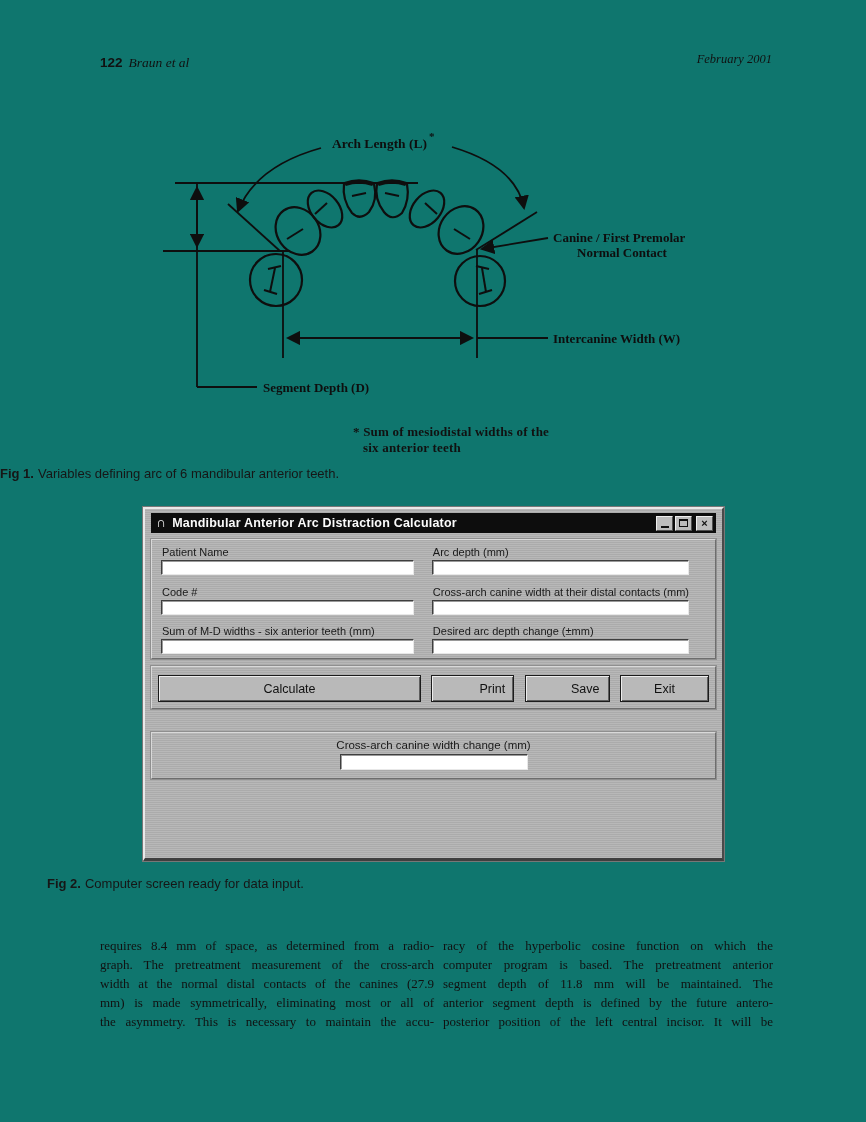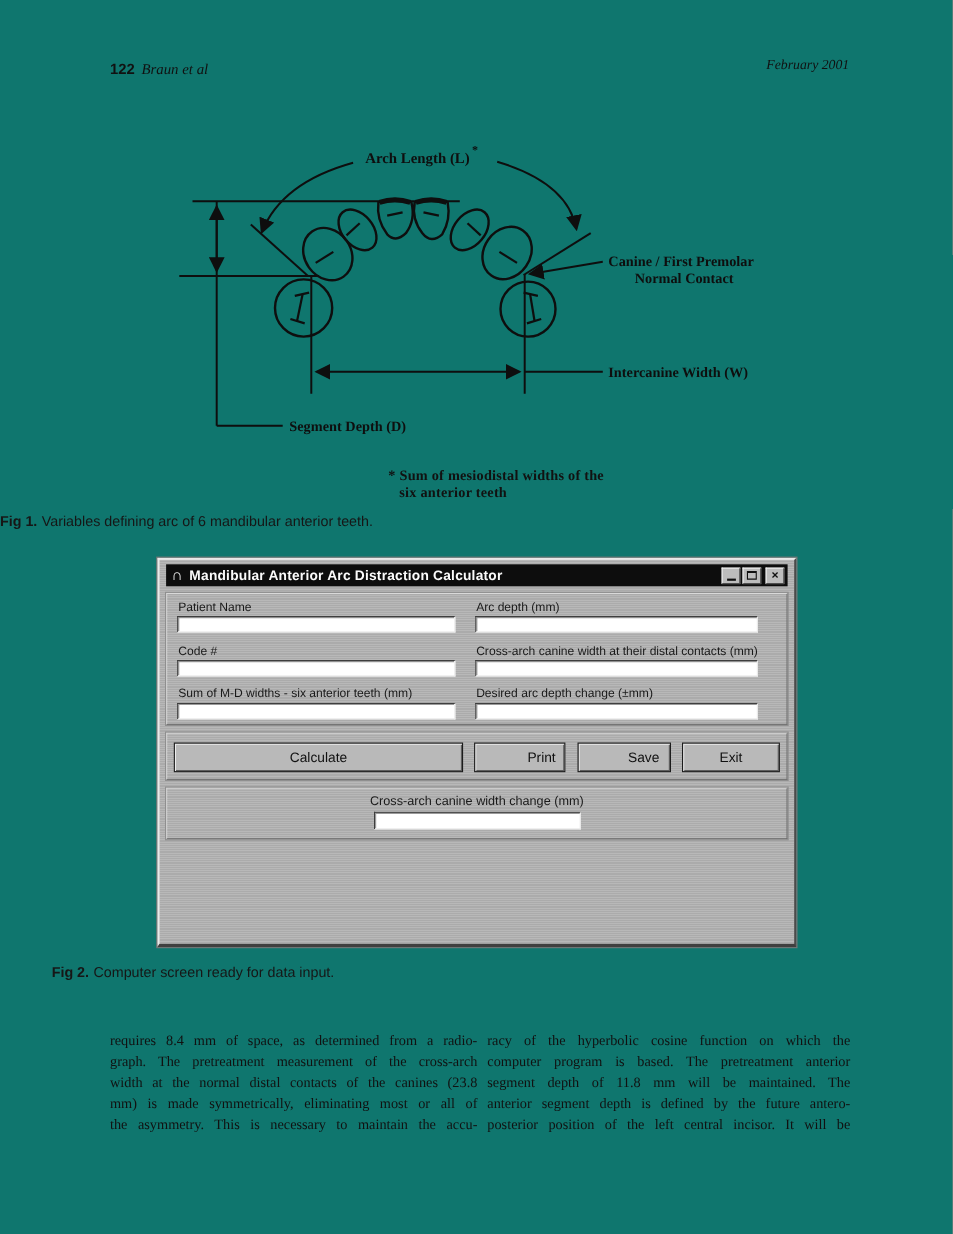--- a/index.html
+++ b/index.html
@@ -52,21 +52,21 @@
   .fld label{display:block;font-size:11px;color:#191919;margin:0 0 2px 1px;white-space:nowrap;}
   .fld input{display:block;width:100%;height:15px;box-sizing:border-box;background:#fff;
              border:1px solid;border-color:#3e3e3e #e8e8e8 #e8e8e8 #3e3e3e;
              box-shadow:inset 1px 1px 0 #9a9a9a;}
   .btnrow{margin-top:7px;height:43px;padding:8px 6px;display:flex;justify-content:space-between;box-sizing:border-box;}
   .b95{height:27px;box-sizing:border-box;background:#b9b9b9;border:1px solid #1c1c1c;
        box-shadow:inset 1px 1px 0 #ededed, inset -1px -1px 0 #5e5e5e;
        font-family:"Liberation Sans",sans-serif;font-size:12.5px;color:#111;
        display:flex;align-items:center;justify-content:center;}
   .b-calc{width:263px;}.b-print{width:83px;padding-left:39px;}.b-save{width:85px;padding-left:36px;}.b-exit{width:89px;}
-  .resrow{margin-top:7px;height:47px;text-align:center;padding-top:6px;box-sizing:border-box;}
+  .resrow{margin-top:23px;height:47px;text-align:center;padding-top:6px;box-sizing:border-box;}
   .resrow label{font-size:11.5px;color:#191919;display:block;}
   .resrow input{width:188px;height:16px;margin-top:3px;background:#fff;box-sizing:border-box;
                 border:1px solid;border-color:#3e3e3e #e8e8e8 #e8e8e8 #3e3e3e;
                 box-shadow:inset 1px 1px 0 #9a9a9a;}
 
   
   .col{position:absolute;top:936px;font-size:13px;line-height:19px;}
   .col .ln{text-align:justify;text-align-last:justify;white-space:nowrap;}
   .col-l{left:100px;width:334px;}
   .col-r{left:443px;width:330px;}
@@ -210,21 +210,21 @@
     </div>
   </div>
 
   <div class="caption cap2">
     <b>Fig 2.</b><span>Computer screen ready for data input.</span>
   </div>
 
   <div class="col col-l">
     <div class="ln">requires 8.4 mm of space, as determined from a radio-</div>
     <div class="ln">graph. The pretreatment measurement of the cross-arch</div>
-    <div class="ln">width at the normal distal contacts of the canines (23.8</div>
+    <div class="ln">width at the normal distal contacts of the canines (27.9</div>
     <div class="ln">mm) is made symmetrically, eliminating most or all of</div>
     <div class="ln">the asymmetry. This is necessary to maintain the accu-</div>
   </div>
   <div class="col col-r">
     <div class="ln">racy of the hyperbolic cosine function on which the</div>
     <div class="ln">computer program is based. The pretreatment anterior</div>
     <div class="ln">segment depth of 11.8 mm will be maintained. The</div>
     <div class="ln">anterior segment depth is defined by the future antero-</div>
     <div class="ln">posterior position of the left central incisor. It will be</div>
   </div>

